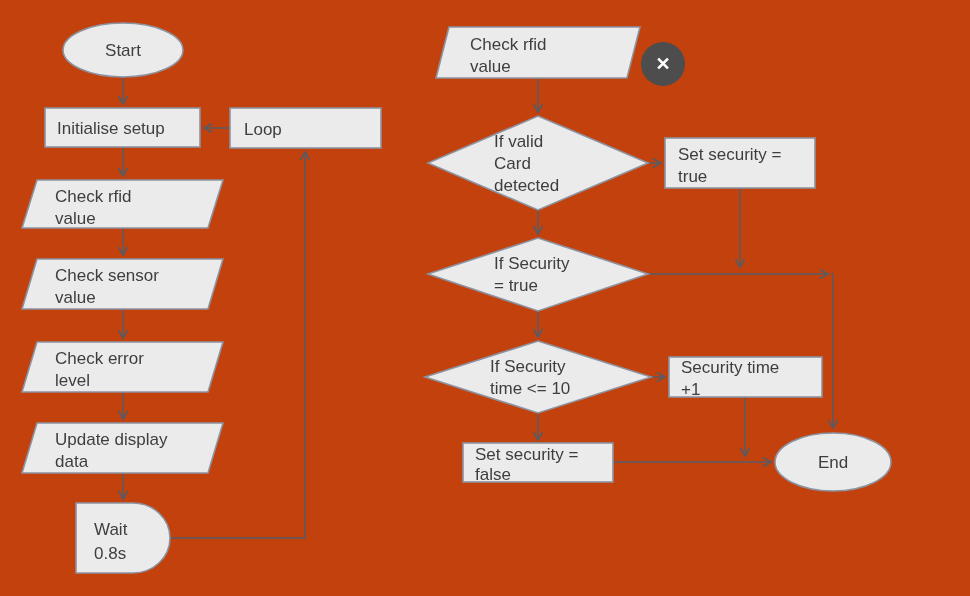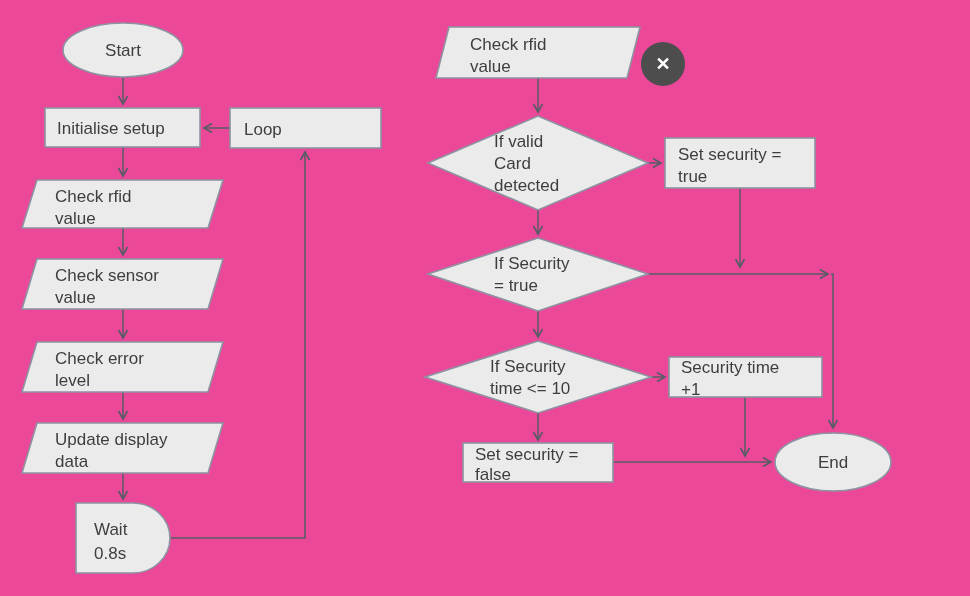--- a/index.html
+++ b/index.html
@@ -7,21 +7,21 @@
     padding: 0;
     background: #ffffff;
     width: 970px;
     height: 596px;
     overflow: hidden;
   }
   .stage {
     position: relative;
     width: 970px;
     height: 596px;
-    background: #ec4899;
+    background: #c2410c;
   }
   svg { display: block; }
   .shape {
     fill: #ebebeb;
     stroke: #8d93a0;
     stroke-width: 1.6;
   }
   .edge {
     fill: none;
     stroke: #565c66;

